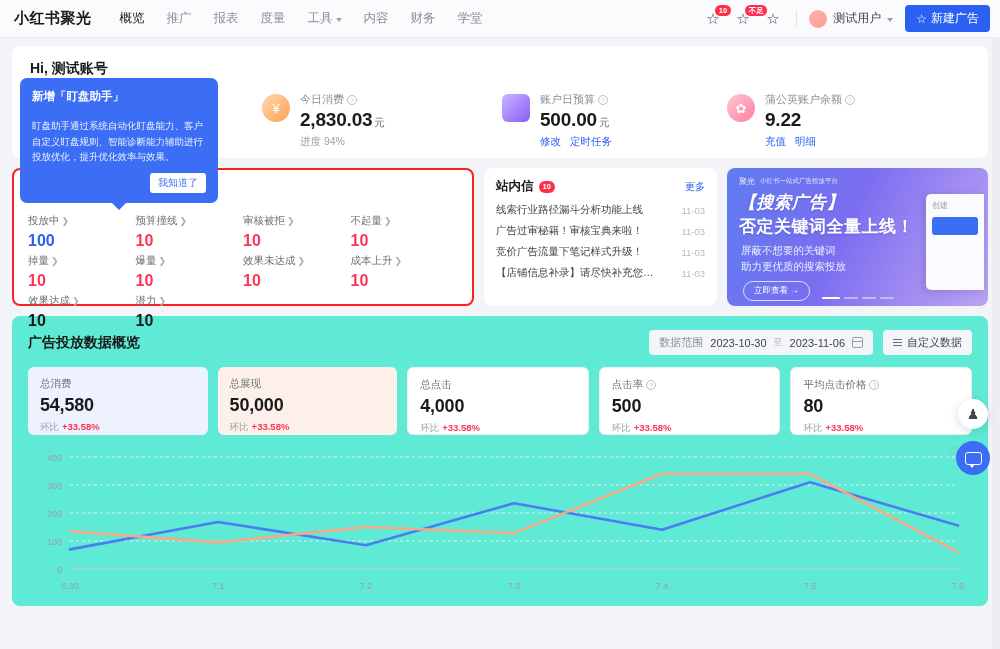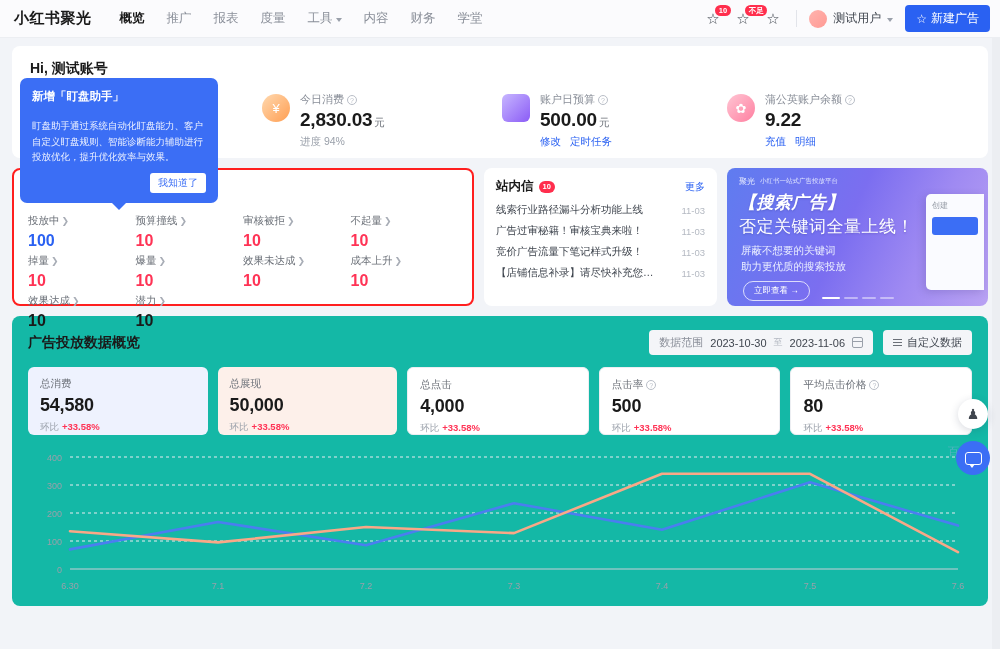--- a/index.html
+++ b/index.html
@@ -12,21 +12,21 @@
   .page { position: relative; width: 1000px; height: 481px; }
 
   
   .header {
     height: 38px; background: #fbfbfd; display: flex; align-items: center;
     padding: 0 10px 0 14px; border-bottom: 1px solid #eceef2; position: relative; z-index: 40;
   }
   .brand { font-size: 15px; font-weight: bold; color: #1a1a1a; letter-spacing: .5px; white-space: nowrap; }
   .nav { display: flex; align-items: center; margin-left: 28px; gap: 22px; }
   .nav-item { font-size: 12.5px; color: #8a8f99; cursor: pointer; display: flex; align-items: center; gap: 3px; white-space: nowrap; }
-  .nav-item.active { color: #1a1a1a; font-weight: bold; }
+  .nav-item.active { color: #1a1a1a; font-weight: normal; }
   .caret { display: inline-block; width: 0; height: 0; border-left: 3.5px solid transparent;
            border-right: 3.5px solid transparent; border-top: 4px solid #9aa0aa; margin-top: 2px; }
   .hdr-right { margin-left: auto; display: flex; align-items: center; gap: 12px; }
   .star-wrap { position: relative; width: 18px; height: 18px; cursor: pointer; }
   .star { font-size: 15px; color: #3f454e; line-height: 18px; }
   .badge {
     position: absolute; top: -5px; left: 9px; background: #ff2e4d; color: #fff;
     border-radius: 9px; font-size: 7.5px; line-height: 11px; height: 11px; padding: 0 3.5px;
     font-weight: bold; white-space: nowrap;
   }
@@ -104,36 +104,36 @@
               text-overflow: ellipsis; max-width: 160px; }
   .msg-date { margin-left: auto; font-size: 9.5px; color: #b4b9c2; padding-left: 6px; }
 
   .promo-card { flex: 1; border-radius: 8px; overflow: hidden; position: relative;
                 background: linear-gradient(115deg,#5f7cf0 0%,#7b6ef0 45%,#9f8af2 72%,#b9a2f3 100%); }
   .promo-brandline { display: flex; align-items: center; gap: 5px; padding: 8px 0 0 12px; }
   .promo-logo { font-size: 8px; color: #e8ecff; }
   .promo-slogan { font-size: 6.5px; color: #dfe4ff; }
   .promo-h1 { font-size: 17px; font-weight: bold; color: #fff; padding: 4px 0 0 12px; letter-spacing: .5px;
               text-shadow: 0 1px 2px rgba(40,40,120,.25); font-style: italic; }
-  .promo-h2 { font-size: 17px; font-weight: normal; color: #fff; padding: 1px 0 0 12px; letter-spacing: .5px;
+  .promo-h2 { font-size: 17px; font-weight: bold; color: #fff; padding: 1px 0 0 12px; letter-spacing: .5px;
               text-shadow: 0 1px 2px rgba(40,40,120,.25); }
   .promo-sub { font-size: 10.5px; color: #eaeeff; padding: 5px 0 0 14px; line-height: 1.45; }
   .promo-btn { margin: 7px 0 0 16px; border: 1px solid rgba(255,255,255,.75); border-radius: 11px;
                font-size: 8.5px; color: #fff; padding: 3px 10px; display: inline-block; cursor: pointer; }
   .promo-card-mock { position: absolute; right: 4px; top: 26px; width: 58px; height: 96px; background: #fafbff;
                      border-radius: 5px 0 0 5px; box-shadow: -2px 2px 8px rgba(50,40,110,.2); }
   .promo-mock-txt { font-size: 8px; color: #9aa0aa; padding: 6px 0 0 6px; }
   .promo-mock-bar { margin: 6px 6px 0 6px; height: 18px; background: #3b6ef5; border-radius: 3px; }
   .promo-dots { position: absolute; bottom: 7px; left: 50%; transform: translateX(-50%);
                 display: flex; gap: 4px; }
   .pdot { width: 14px; height: 2px; background: rgba(255,255,255,.45); border-radius: 1px; }
   .pdot.on { background: #fff; width: 18px; }
 
   
-  .overview { margin-top: 10px; background: #14b8a6; border-radius: 8px; padding: 14px 16px 0 16px; height: 290px; }
+  .overview { margin-top: 10px; background: #5eead4; border-radius: 8px; padding: 14px 16px 0 16px; height: 290px; }
   .ov-head { display: flex; align-items: center; }
   .ov-title { font-size: 14px; font-weight: bold; color: #1a1a1a; }
   .ov-tools { margin-left: auto; display: flex; align-items: center; gap: 10px; }
   .date-range { background: #f4f5f8; border-radius: 4px; padding: 5px 10px; display: flex;
                 align-items: center; gap: 7px; font-size: 11px; color: #3f454e; cursor: pointer; }
   .dr-label { color: #8a8f99; }
   .dr-sep { color: #b4b9c2; font-size: 9px; }
   .cal-icon { width: 11px; height: 11px; border: 1px solid #9aa0aa; border-radius: 2px; position: relative; }
   .cal-icon::before { content:""; position:absolute; left:0; right:0; top:2.5px; height:1px; background:#9aa0aa; }
   .custom-data { background: #f4f5f8; border-radius: 4px; padding: 5px 10px; display: flex;

